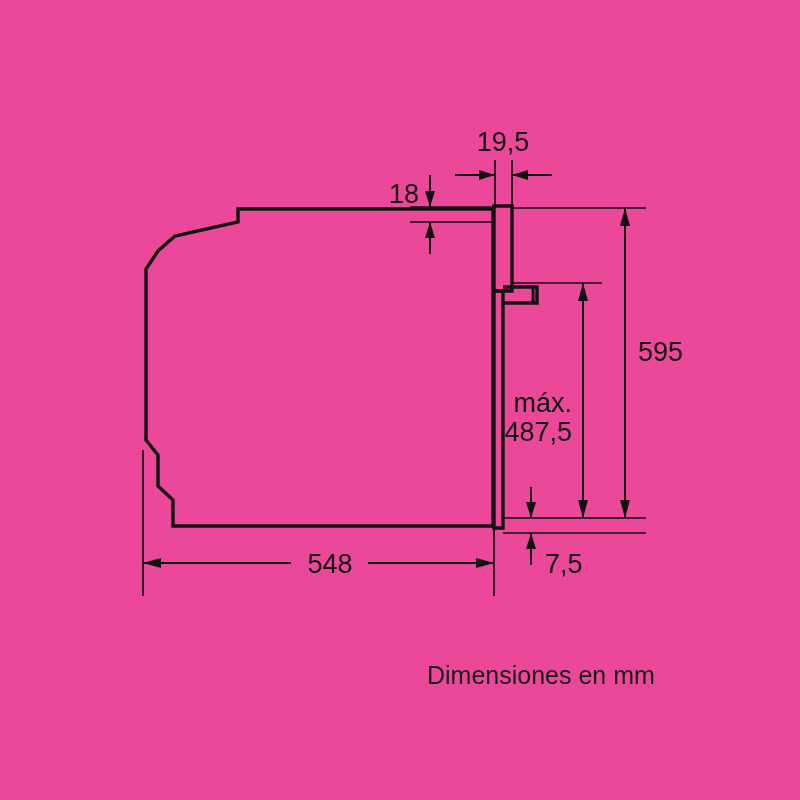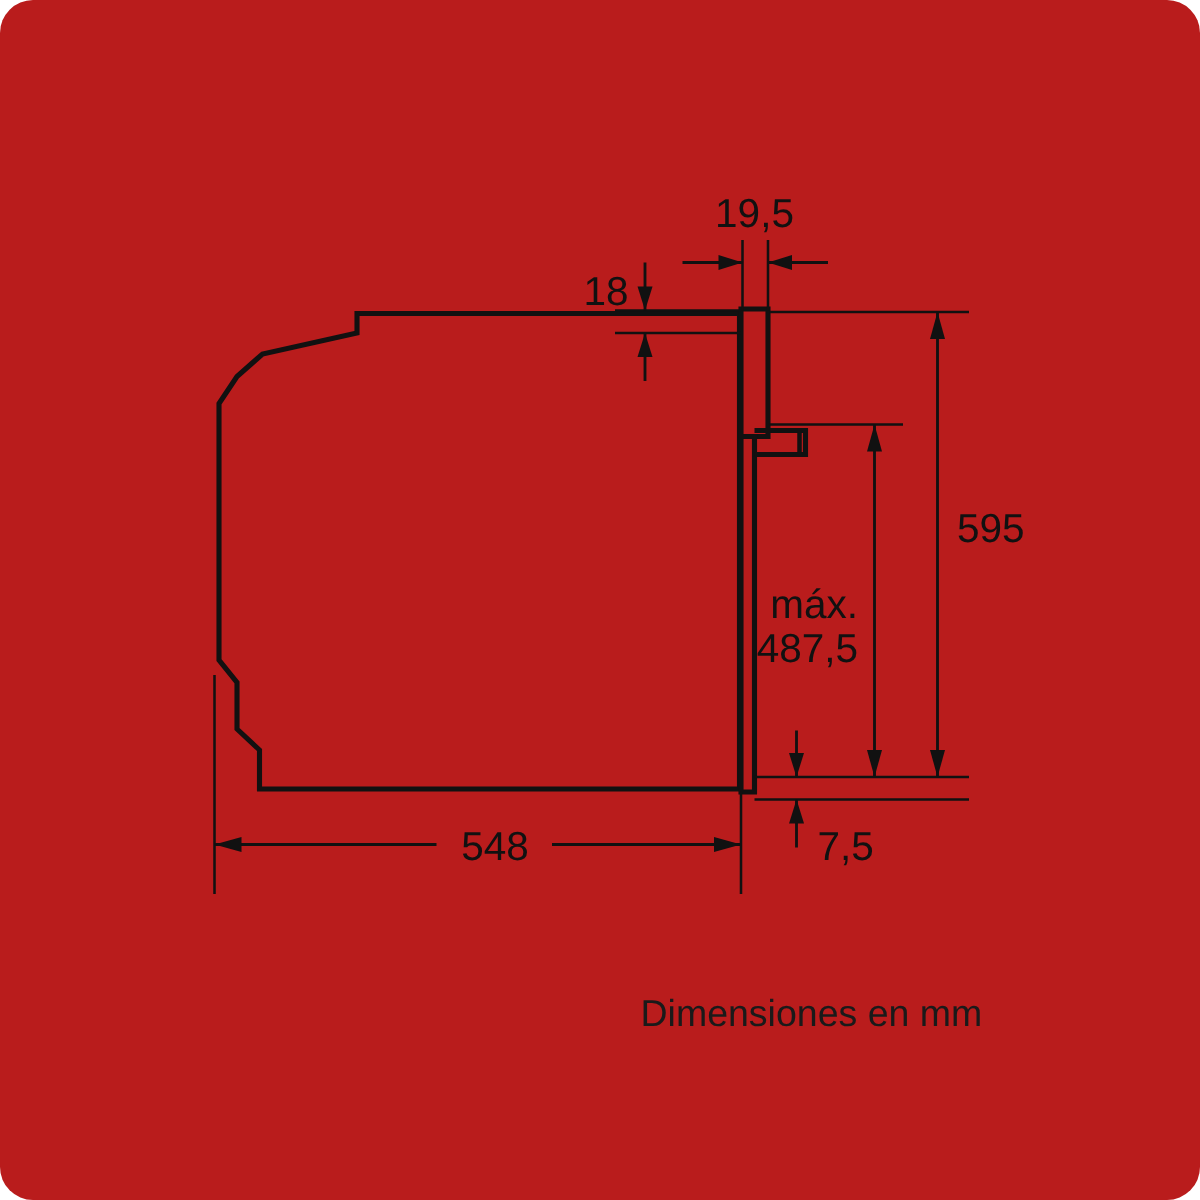--- a/index.html
+++ b/index.html
@@ -10,22 +10,21 @@
   body {
     width: 800px;
     height: 800px;
     font-family: "Liberation Sans", sans-serif;
     overflow: hidden;
   }
   #drawing-root {
     position: relative;
     width: 800px;
     height: 800px;
-    background: #b91c1c;
-    border-radius: 22px;
+    background: #ec4899;
   }
   svg.tech-drawing {
     display: block;
     width: 800px;
     height: 800px;
   }
   .outline {
     fill: none;
     stroke: #111111;
     stroke-width: 3.4;

